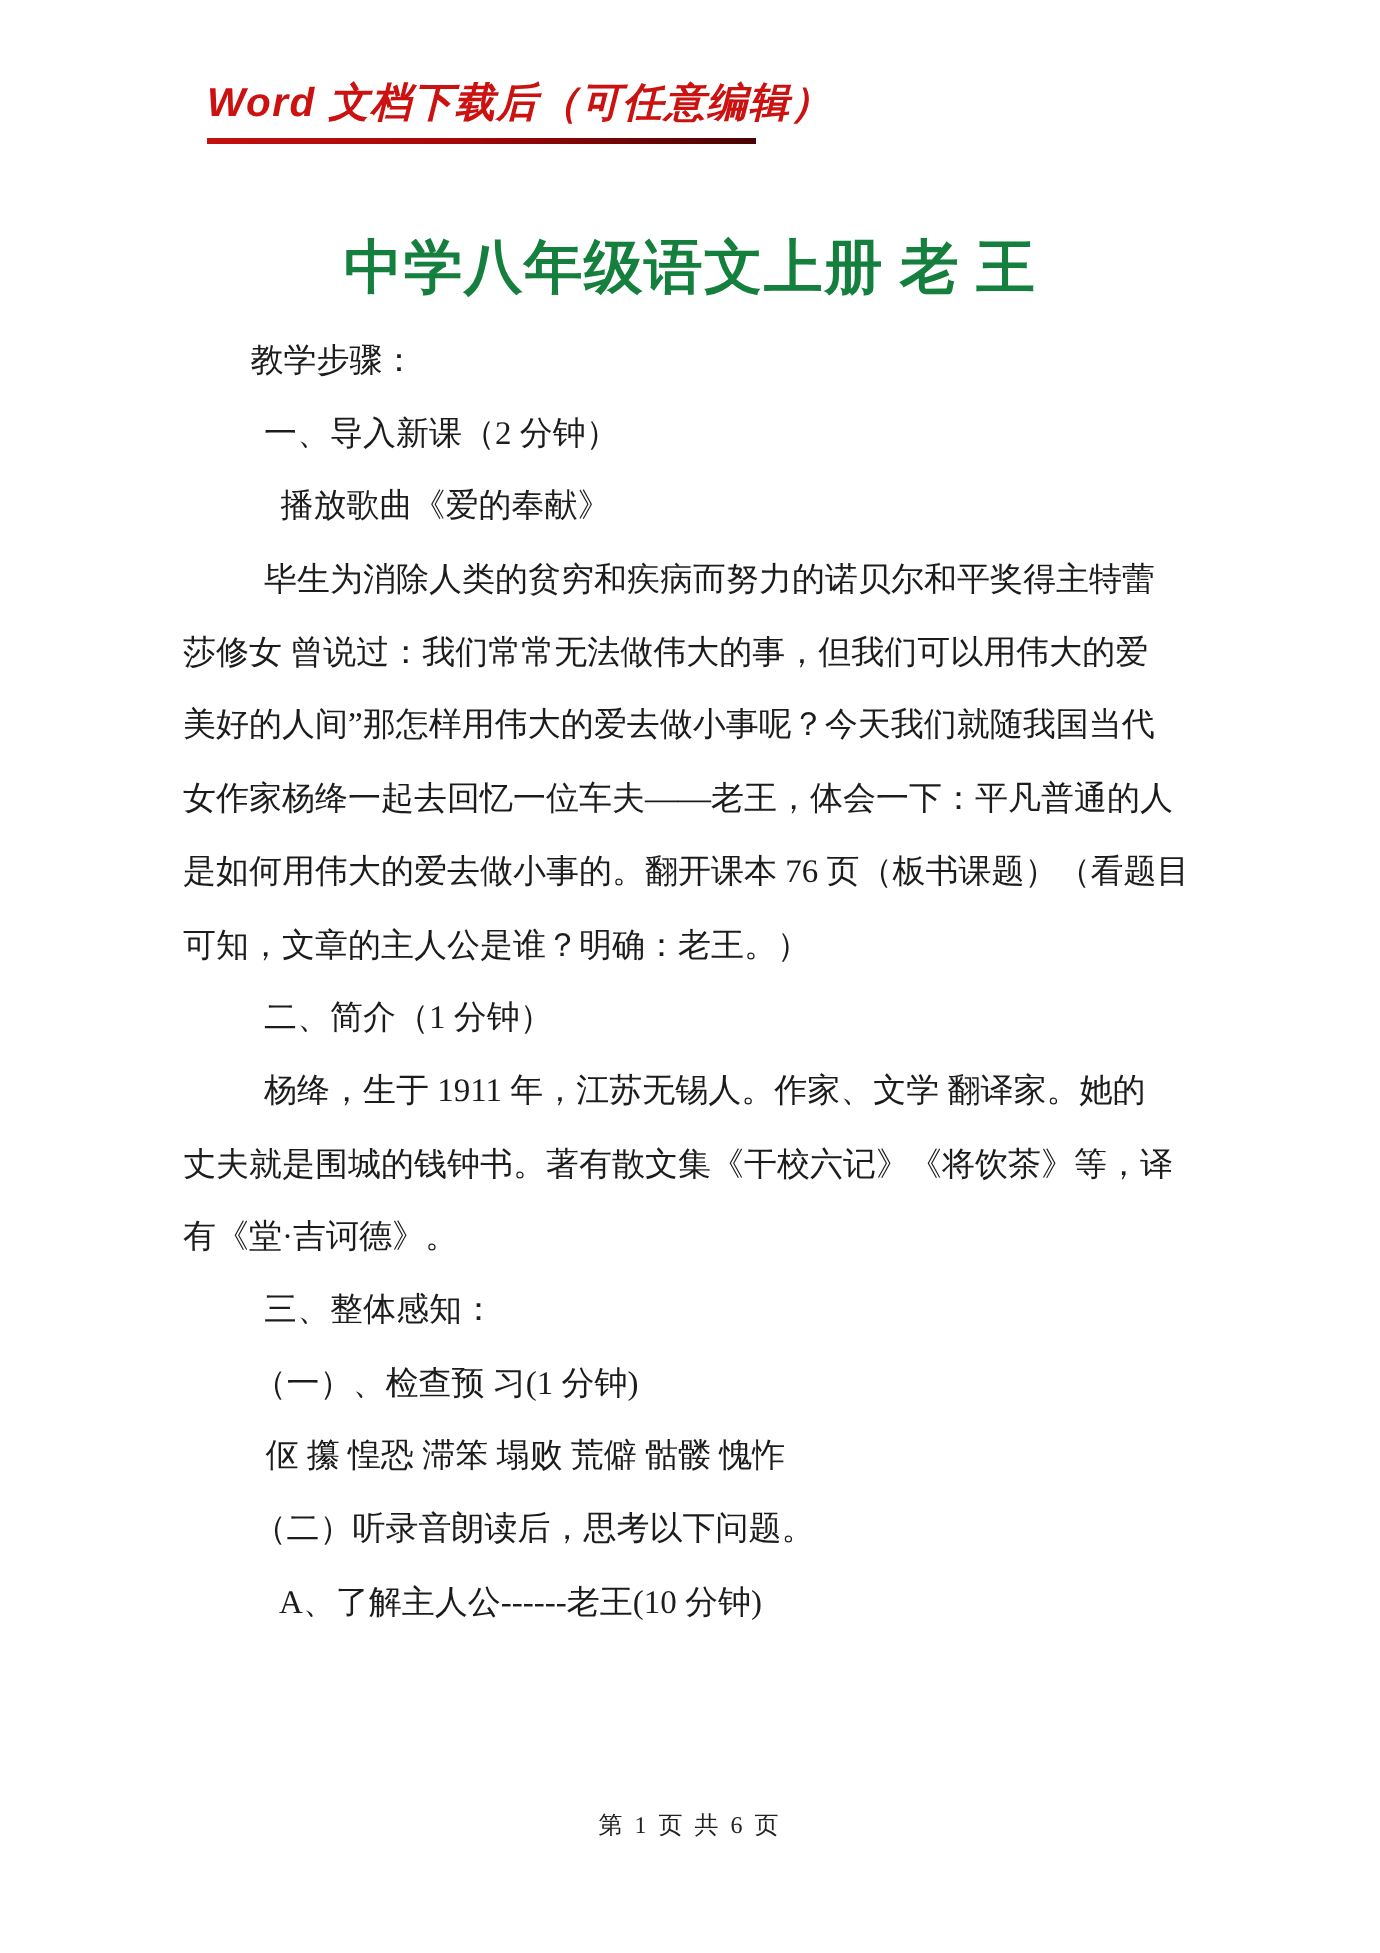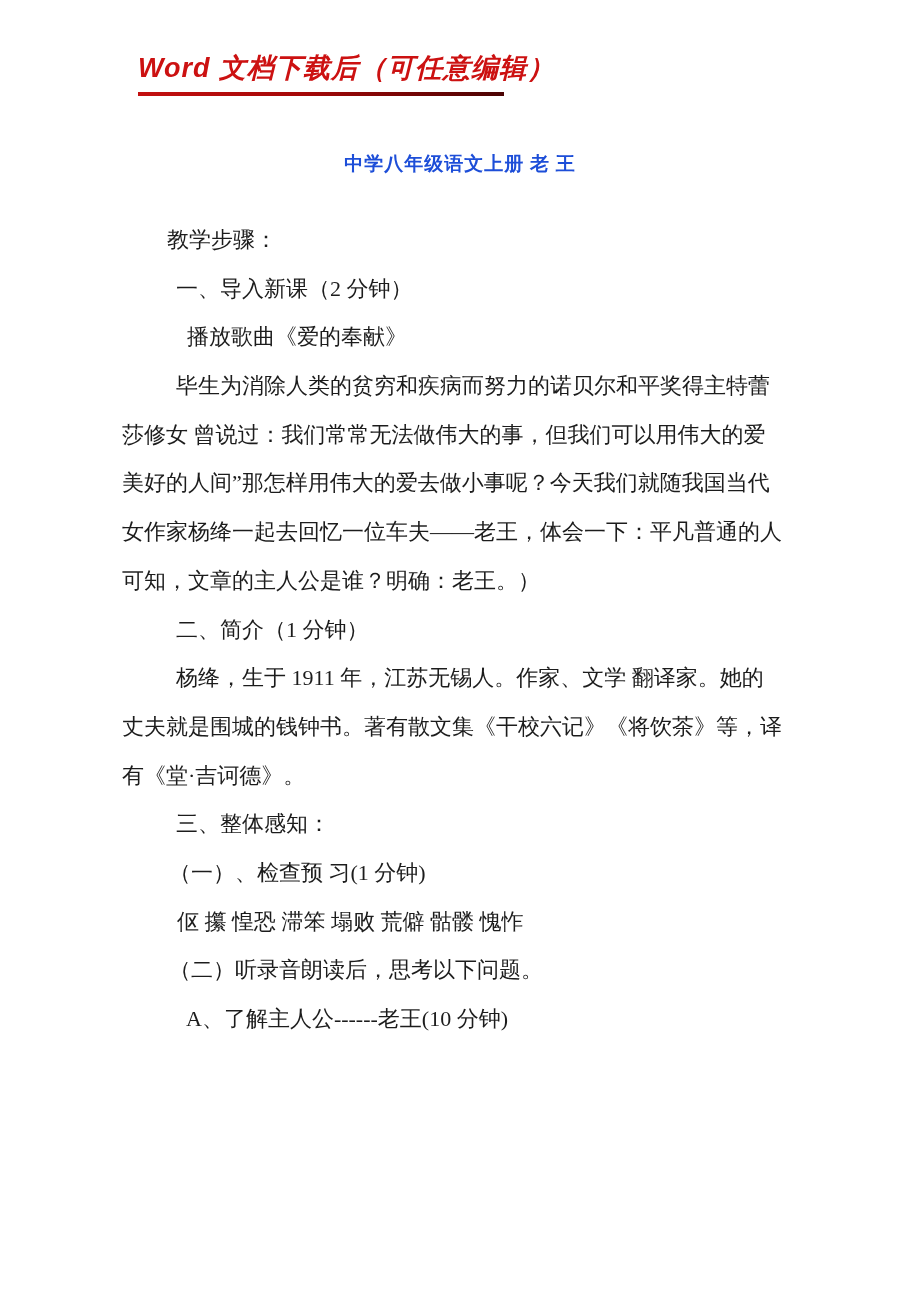--- a/index.html
+++ b/index.html
@@ -39,23 +39,23 @@
     width: 366px;
     height: 4px;
     background: linear-gradient(90deg, #c31010 0%, #a50808 45%, #6b0404 80%, #4a0303 100%);
   }
   .doc-title {
     position: absolute;
     left: 0;
     top: 151px;
     width: 920px;
     text-align: center;
-    font-size: 19px;
+    font-size: 39px;
     font-weight: bold;
-    color: #1d4ed8;
+    color: #15803d;
     letter-spacing: 1px;
     white-space: pre;
   }
   .doc-body {
     position: absolute;
     left: 122px;
     top: 216px;
     width: 680px;
   }
   .doc-line {
@@ -89,26 +89,28 @@
   <div class="doc-title">中学八年级语文上册 老 王</div>
 
   <div class="doc-body">
       <div class="doc-line" style="padding-left: 45px;">教学步骤：</div>
       <div class="doc-line" style="padding-left: 54px;">一、导入新课（2 分钟）</div>
       <div class="doc-line" style="padding-left: 65px;">播放歌曲《爱的奉献》</div>
       <div class="doc-line" style="padding-left: 54px;">毕生为消除人类的贫穷和疾病而努力的诺贝尔和平奖得主特蕾</div>
       <div class="doc-line" style="padding-left: 0px;">莎修女 曾说过：我们常常无法做伟大的事，但我们可以用伟大的爱</div>
       <div class="doc-line" style="padding-left: 0px;">美好的人间”那怎样用伟大的爱去做小事呢？今天我们就随我国当代</div>
       <div class="doc-line" style="padding-left: 0px;">女作家杨绛一起去回忆一位车夫——老王，体会一下：平凡普通的人</div>
+      <div class="doc-line" style="padding-left: 0px;">是如何用伟大的爱去做小事的。翻开课本 76 页（板书课题）（看题目</div>
       <div class="doc-line" style="padding-left: 0px;">可知，文章的主人公是谁？明确：老王。）</div>
       <div class="doc-line" style="padding-left: 54px;">二、简介（1 分钟）</div>
       <div class="doc-line" style="padding-left: 54px;">杨绛，生于 1911 年，江苏无锡人。作家、文学 翻译家。她的</div>
       <div class="doc-line" style="padding-left: 0px;">丈夫就是围城的钱钟书。著有散文集《干校六记》《将饮茶》等，译</div>
       <div class="doc-line" style="padding-left: 0px;">有《堂·吉诃德》。</div>
       <div class="doc-line" style="padding-left: 54px;">三、整体感知：</div>
       <div class="doc-line" style="padding-left: 47px;">（一）、检查预 习(1 分钟)</div>
       <div class="doc-line" style="padding-left: 55px;">伛 攥 惶恐 滞笨 塌败 荒僻 骷髅 愧怍</div>
       <div class="doc-line" style="padding-left: 47px;">（二）听录音朗读后，思考以下问题。</div>
       <div class="doc-line" style="padding-left: 64px;">A、了解主人公------老王(10 分钟)</div>
     </div>
 
+  <div class="doc-footer">第 1 页 共 6 页</div>
 
 </div>
 
 </body></html>

